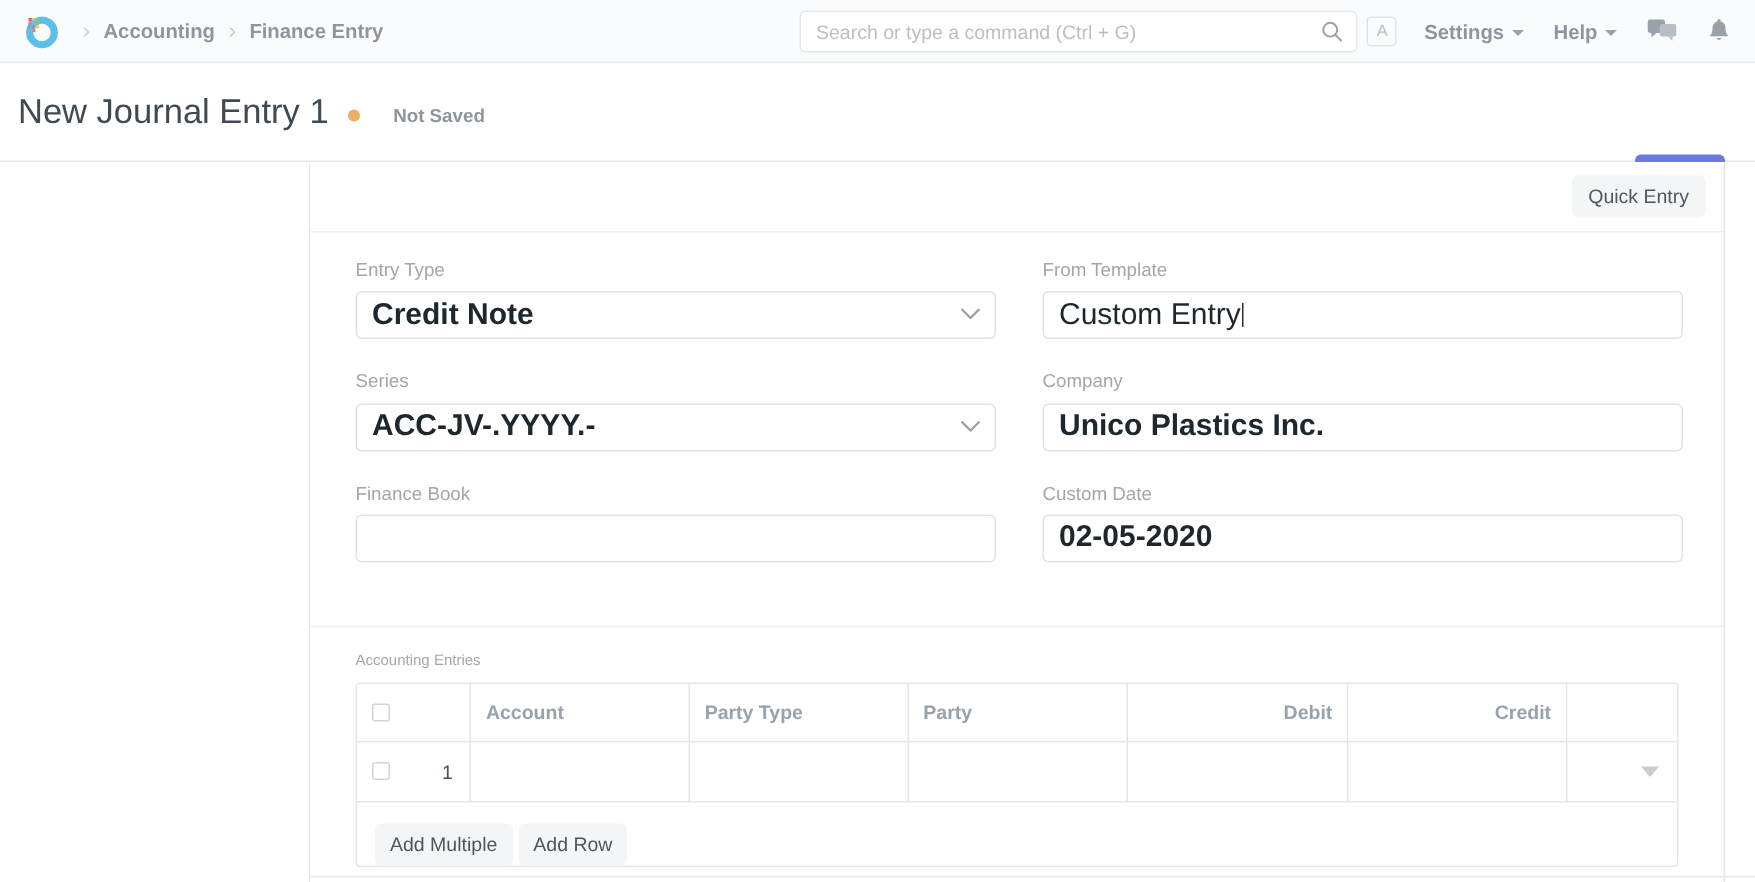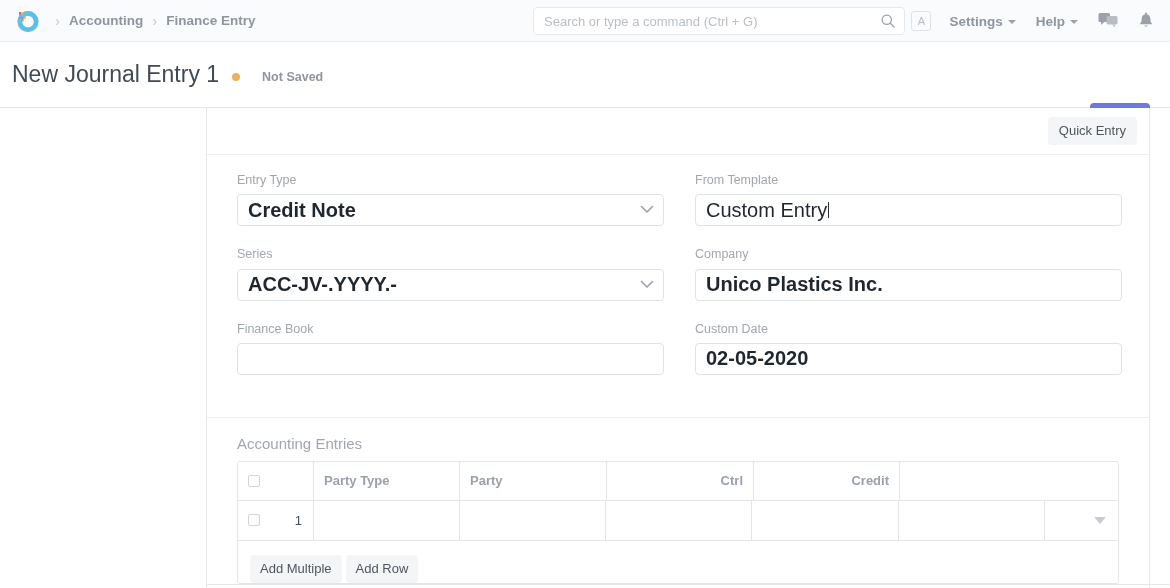--- a/index.html
+++ b/index.html
@@ -251,21 +251,21 @@
     width: 1px;
     height: 16px;
     background: #2a2f35;
     margin-left: 1px;
     vertical-align: middle;
   }
 
   
   .entries-section { padding: 17px 30px 26px 30px; }
   .sec-label {
-    font-size: 15px;
+    font-size: 10px;
     color: #a0a7ae;
     margin-bottom: 9px;
   }
   .grid-table {
     border: 1px solid #e3e6e9;
     border-radius: 3px;
     overflow: hidden;
     background: #fff;
   }
   .grid-row {
@@ -491,23 +491,24 @@
       <div class="entries-section">
         <div class="sec-label">Accounting Entries</div>
 
         <div class="grid-table">
 
           <div class="grid-row hdr-row">
             <div class="cell c-check">
               <span class="cb"></span>
               <span></span>
             </div>
+            <div class="cell c-account">Account</div>
             <div class="cell c-partytype">Party Type</div>
             <div class="cell c-party">Party</div>
-            <div class="cell c-debit">Ctrl</div>
+            <div class="cell c-debit">Debit</div>
             <div class="cell c-credit">Credit</div>
             <div class="cell c-expand"></div>
           </div>
 
           <div class="grid-row data-row last">
             <div class="cell c-check">
               <span class="cb"></span>
               <span class="rownum">1</span>
             </div>
             <div class="cell c-account"></div>

